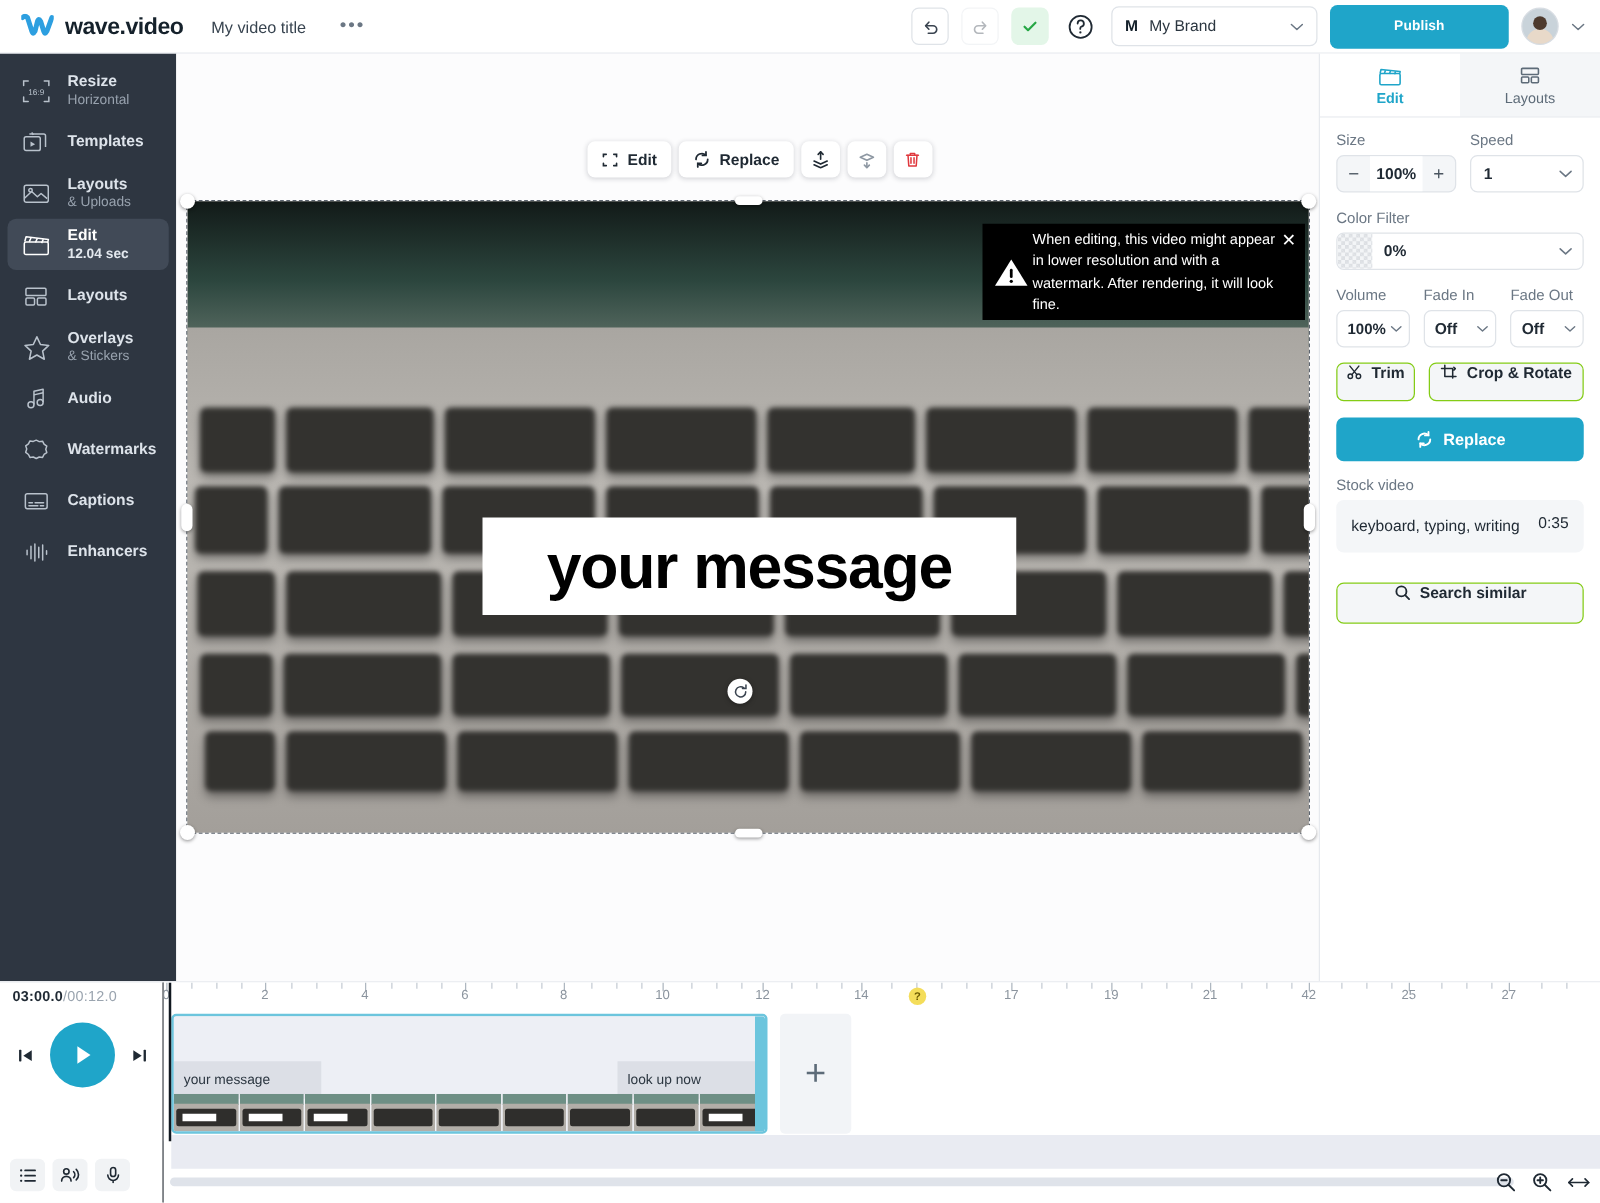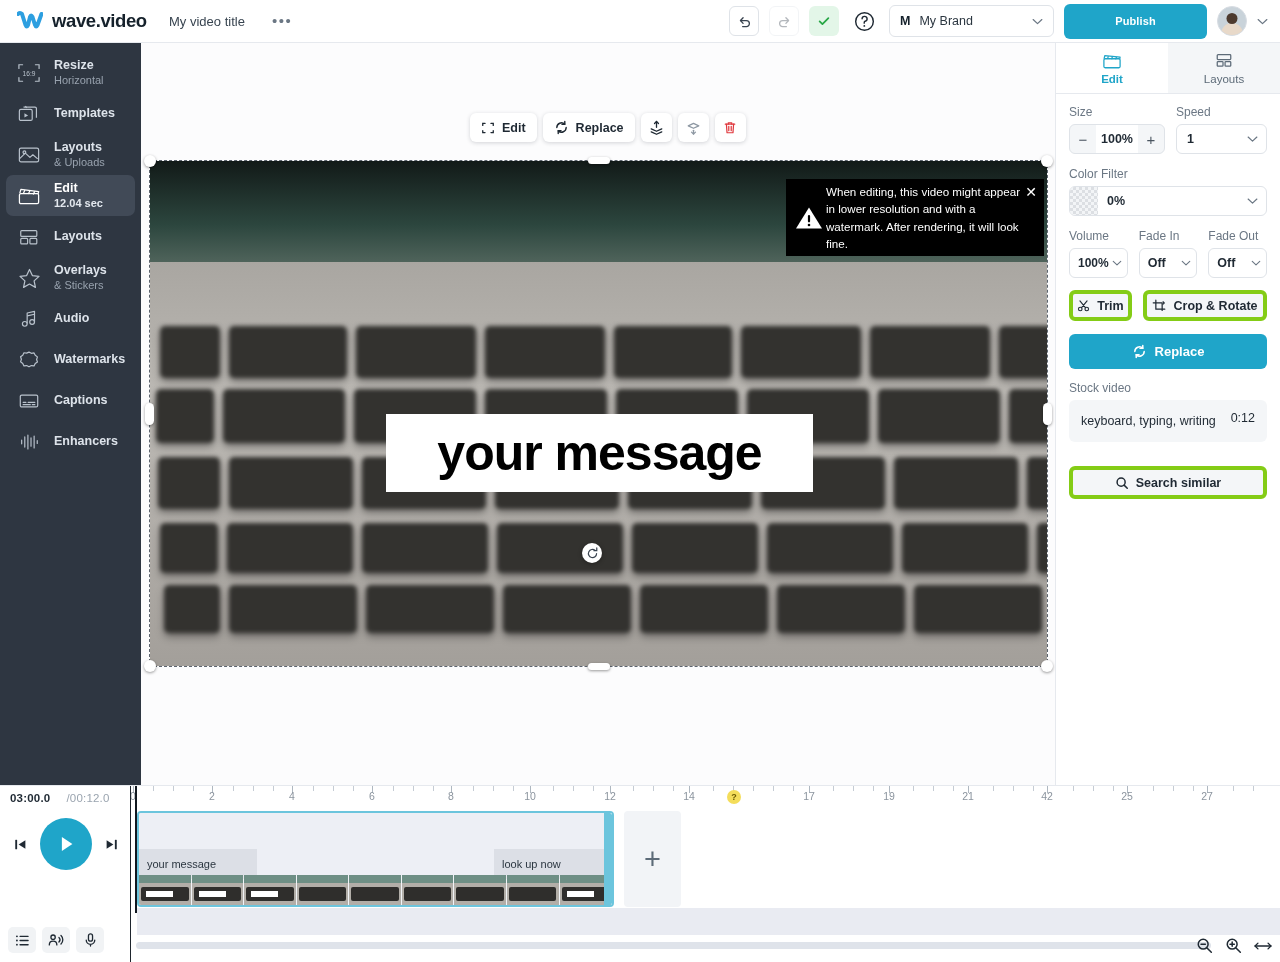--- a/index.html
+++ b/index.html
@@ -133,33 +133,33 @@
   .stepper .val{ flex:1;height:28px;background:#fff;display:flex;align-items:center;justify-content:center;
     font-size:12.5px;font-weight:700;color:#1f2933;}
   .sel{ position:relative;height:30px;border:1px solid #dfe3e8;border-radius:6px;background:#fff;
     display:flex;align-items:center;padding:0 22px 0 10px;font-size:12.5px;font-weight:700;color:#1f2933;cursor:pointer;}
   .sel .chev{ position:absolute;right:8px;top:50%;transform:translateY(-50%);color:#6b7784; }
   .sel.wide{ width:100%; }
   .swatch{ width:28px;height:28px;flex:none;margin:-1px 9px -1px -10px;border-radius:5px 0 0 5px;
     background-image:linear-gradient(45deg,#dcdfe3 25%,transparent 25%,transparent 75%,#dcdfe3 75%,#dcdfe3),
                      linear-gradient(45deg,#dcdfe3 25%,transparent 25%,transparent 75%,#dcdfe3 75%,#dcdfe3);
     background-size:6px 6px;background-position:0 0,3px 3px;background-color:#f3f5f7;}
-  .btn-gray{ height:31px;border:4px solid #84cc16;border-radius:6px;background:#f4f6f8;
-    display:flex;align-items:center;justify-content:center;gap:7px;font-size:12.5px;font-weight:700;color:#1f2933;cursor:pointer;}
+  .btn-gray{ height:31px;border:1px solid #84cc16;border-radius:6px;background:#f4f6f8;
+    display:flex;align-items:flex-start;justify-content:center;gap:7px;font-size:12.5px;font-weight:700;color:#1f2933;cursor:pointer;}
   .btn-blue{ width:100%;height:35px;border-radius:6px;background:#1fa5c9;color:#fff;border:none;
     display:flex;align-items:center;justify-content:center;gap:8px;font-size:13px;font-weight:700;cursor:pointer;}
   .stockcard{ background:#f4f6f8;border-radius:6px;padding:11px 12px;display:flex;gap:8px; }
   .stockcard .t{ font-size:12.5px;line-height:20px;color:#1f2933;flex:1; }
   .stockcard .d{ font-size:12.5px;color:#1f2933; }
 
   
   .timeline{ position:absolute;left:0;top:785px;width:1280px;height:177px;background:#fff;border-top:1px solid #e6e9ee;}
   .tl-left{ position:absolute;left:0;top:0;width:131px;height:177px;border-right:1px solid #1e252d; }
   .tl-time{ padding:6px 0 0 10px;font-size:11.5px;font-weight:700;color:#1f2933;letter-spacing:.2px;}
-  .tl-time .tot{ color:#9aa4af;font-weight:400;padding-left:16px; }
+  .tl-time .tot{ color:#9aa4af;font-weight:400; }
   .transport{ position:absolute;left:0;top:32px;width:131px;display:flex;align-items:center;justify-content:center;gap:12px;}
   .play{ width:52px;height:52px;border-radius:50%;background:#1fa5c9;display:flex;align-items:center;justify-content:center;cursor:pointer;}
   .skip{ color:#1f2933;cursor:pointer;display:flex; }
   .tl-tools{ position:absolute;left:8px;bottom:10px;display:flex;gap:6px; }
   .ttool{ width:28px;height:26px;border-radius:5px;background:#f1f3f5;display:flex;align-items:center;justify-content:center;cursor:pointer;}
 
   .tl-main{ position:absolute;left:131px;top:0;right:0;height:177px;background:#fff;overflow:hidden;}
   .ruler{ position:absolute;left:0;top:0;width:1149px;height:22px; }
   .tick{ position:absolute;top:0;width:1px;height:5px;background:#c5ccd4; }
   .tick.maj{ height:7px;background:#aeb7c0; }
@@ -662,21 +662,21 @@
               <path d="M11.5 1.6v3h-3M4.5 14.4v-3h3"></path>
             </svg>
           </span>
           <span>Replace</span>
         </button>
       </div>
 
       <div class="fld-label" style="margin-top:12px">Stock video</div>
       <div class="stockcard">
         <div class="t">keyboard, typing, writing</div>
-        <div class="d">0:12</div>
+        <div class="d">0:35</div>
       </div>
 
       <div class="btn-gray" style="margin-top:24px;height:33px">
         <span>
           <svg width="14" height="14" viewBox="0 0 16 16" fill="none" stroke="#1f2933" stroke-width="1.7" stroke-linecap="round">
             <circle cx="7" cy="7" r="4.6"></circle>
               <path d="M10.4 10.4 14 14"></path>
           </svg>
         </span>
         <span>Search similar</span>

